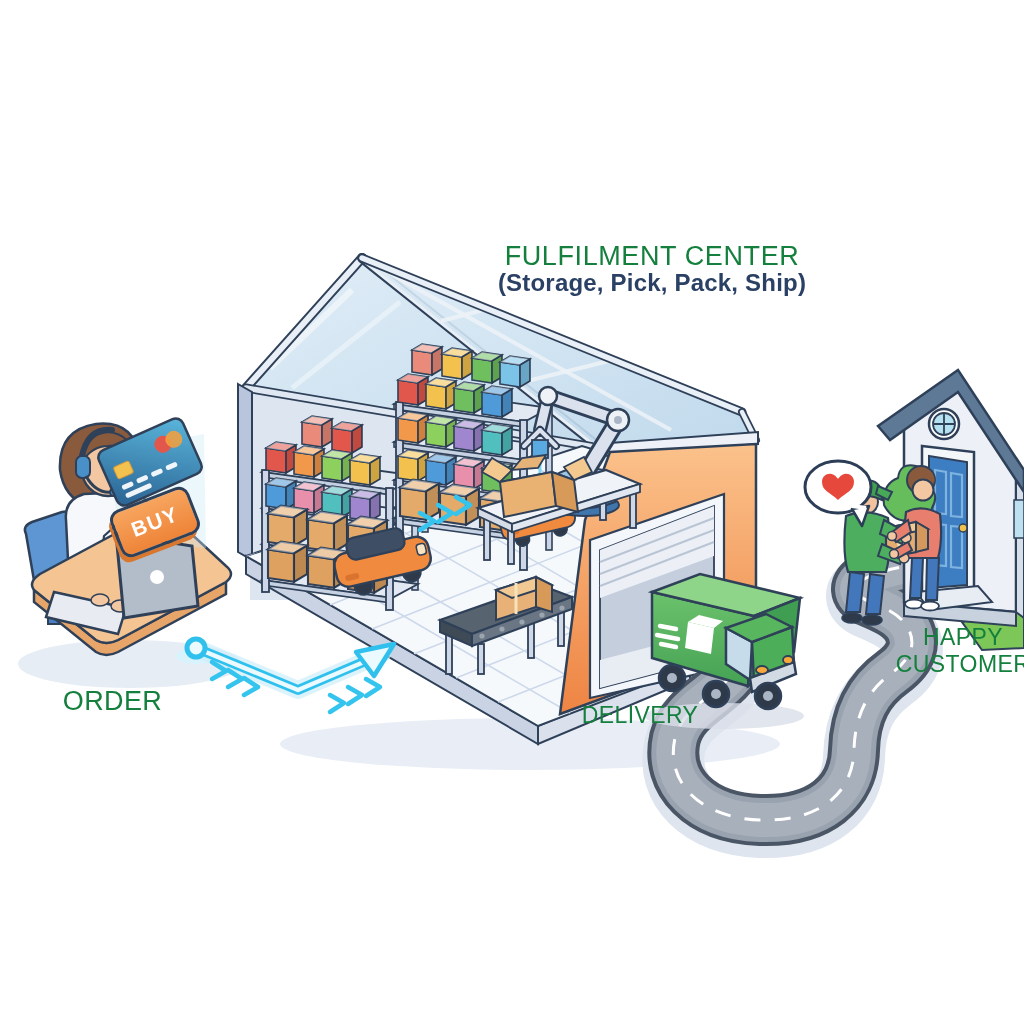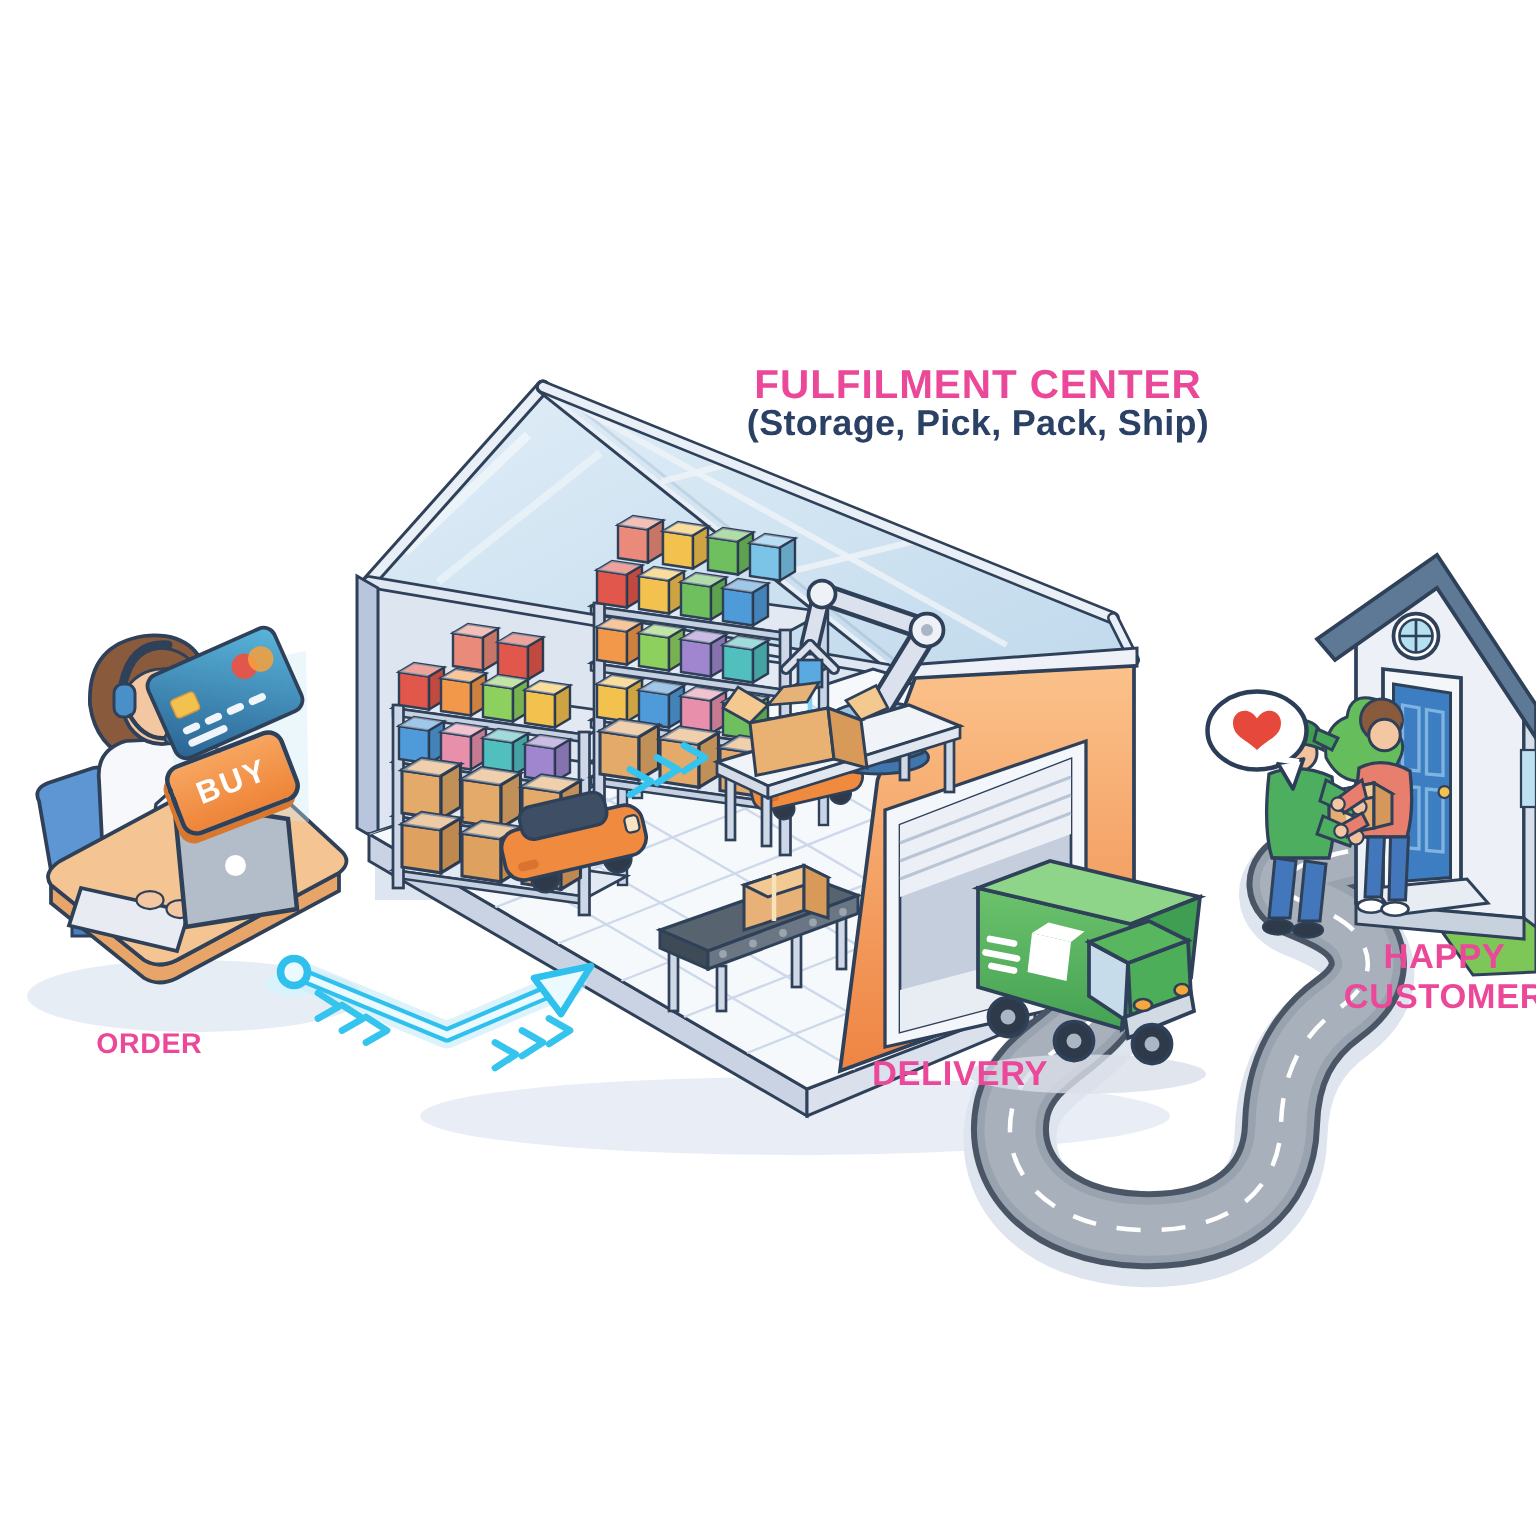--- a/index.html
+++ b/index.html
@@ -1,24 +1,24 @@
 <!DOCTYPE html>
 <html><head>
 <meta charset="utf-8">
 <style>
   html,body{margin:0;padding:0;background:#ffffff;}
   #stage{position:relative;width:1024px;height:1024px;background:#ffffff;overflow:hidden;
          font-family:"Liberation Sans",sans-serif;}
   #scene-svg{position:absolute;left:0;top:0;}
-  .lbl{position:absolute;color:#ec4899;font-weight:700;text-align:center;line-height:1.16;
+  .lbl{position:absolute;color:#15803d;font-weight:400;text-align:center;line-height:1.16;
        letter-spacing:.4px;font-family:"Liberation Sans",sans-serif;}
   #title{left:432px;top:241px;width:440px;font-size:27px;letter-spacing:.6px;}
   #subtitle{left:432px;top:269px;width:440px;font-size:24px;font-weight:600;color:#2a4064;
             letter-spacing:.2px;}
-  #order-label{left:12px;top:686px;width:175px;font-size:19px;}
+  #order-label{left:25px;top:686px;width:175px;font-size:27px;}
   #delivery-label{left:560px;top:702px;width:160px;font-size:23px;}
   #happy-label{left:878px;top:624px;width:170px;font-size:23px;}
   .lbl span{display:block;}
   #buy-btn{position:absolute;left:113px;top:497px;width:78px;height:44px;
     transform:rotate(-21deg);border:3px solid #2f4059;border-radius:11px;
     background:linear-gradient(180deg,#f7a55f,#ee8438);
     box-shadow:-4px 5px 0 -1px #d9772f;
     display:flex;align-items:center;justify-content:center;
     color:#ffffff;font-weight:800;font-size:21px;letter-spacing:1.5px;}
 </style>

